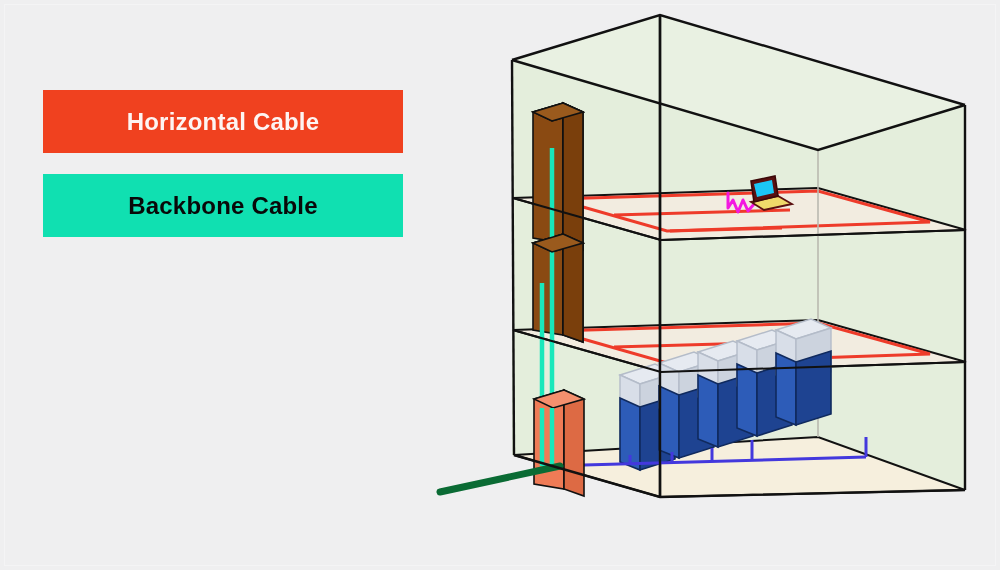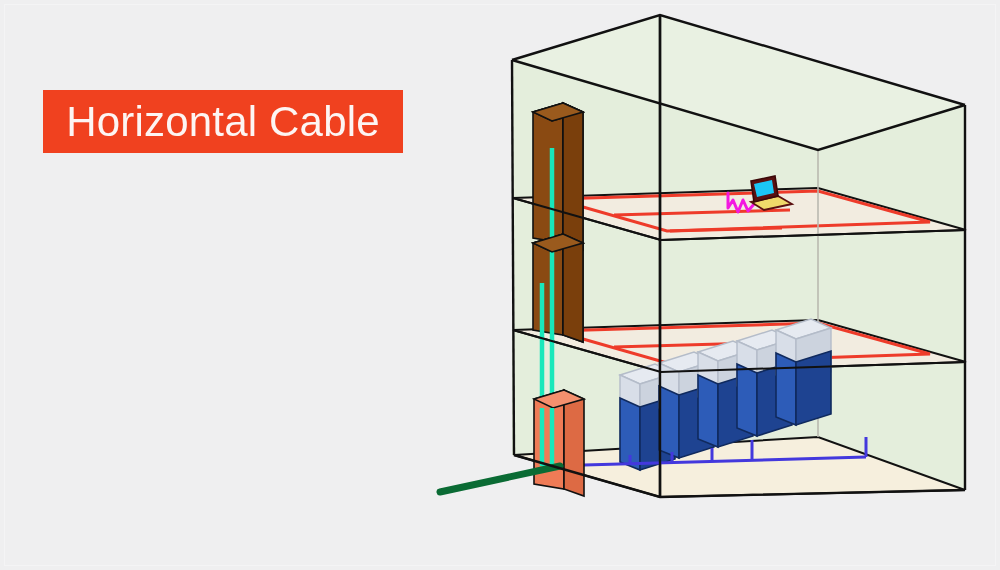--- a/index.html
+++ b/index.html
@@ -35,42 +35,45 @@
     letter-spacing:.2px;
   }
   .legend-box.horizontal{
     background:#f0411f;
     margin-bottom:21px;
   }
   .legend-box.backbone{
     background:#10e0b1;
   }
   .legend-label{
-    font-size:42px;
-    font-weight:normal;
+    font-size:24px;
+    font-weight:bold;
     line-height:1;
     white-space:nowrap;
     user-select:none;
   }
   .legend-box.horizontal .legend-label{color:#fdf5f3;}
   .legend-box.backbone .legend-label{color:#090909;}
 
   
   #scene{position:absolute;left:0;top:0;width:1000px;height:570px;}
 </style>
 </head>
 <body>
 
 <div id="stage" style="background: rgb(239, 239, 240);">
 
   <div class="bg-frame"></div>
 
   <div id="legend">
     <div class="legend-box horizontal" style="background: rgb(240, 65, 31);">
       <span class="legend-label" style="color: rgb(253, 245, 243);">Horizontal Cable</span>
+    </div>
+    <div class="legend-box backbone" style="background: rgb(16, 224, 177);">
+      <span class="legend-label" style="color: rgb(9, 9, 9);">Backbone Cable</span>
     </div>
   </div>
 
   <svg id="scene" viewBox="0 0 1000 570">
 
     <defs>
       <clipPath id="clip-all">
           <rect x="0" y="0" width="1000" height="570"></rect>
         </clipPath>
     </defs>

